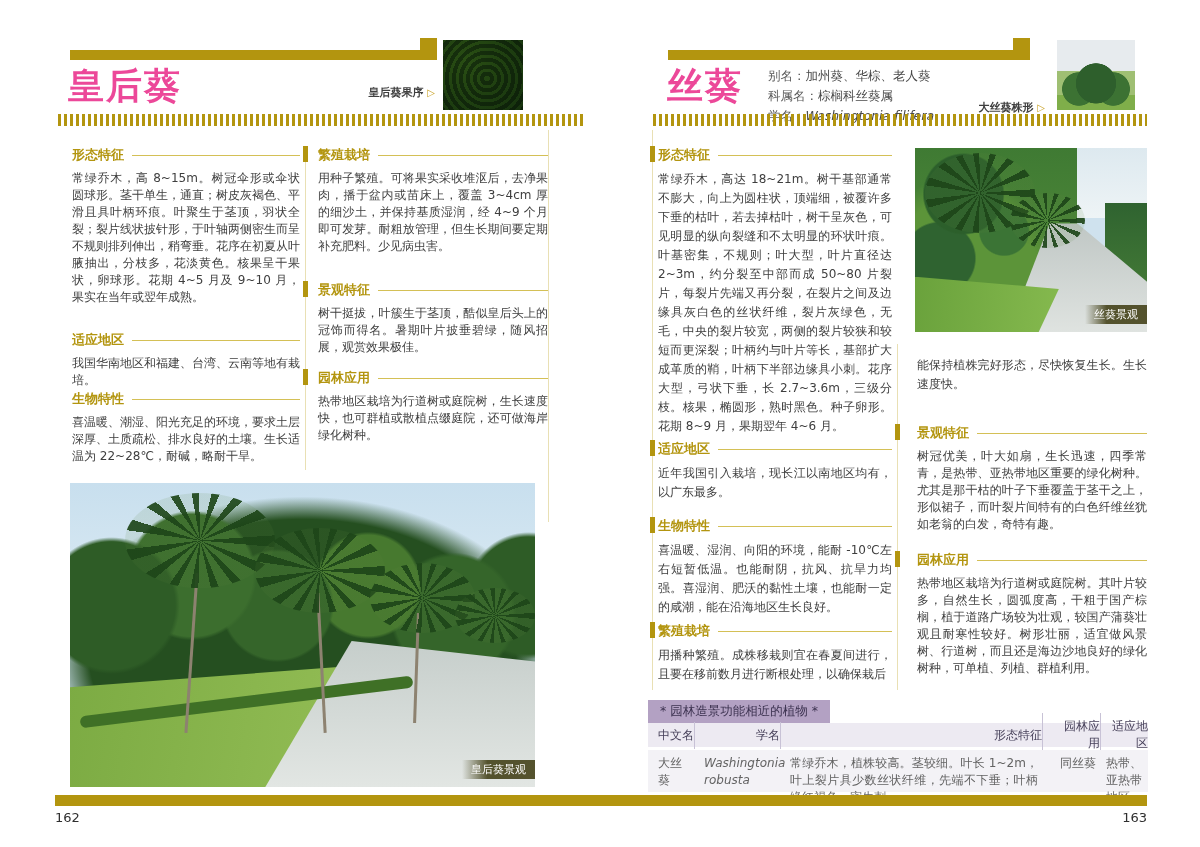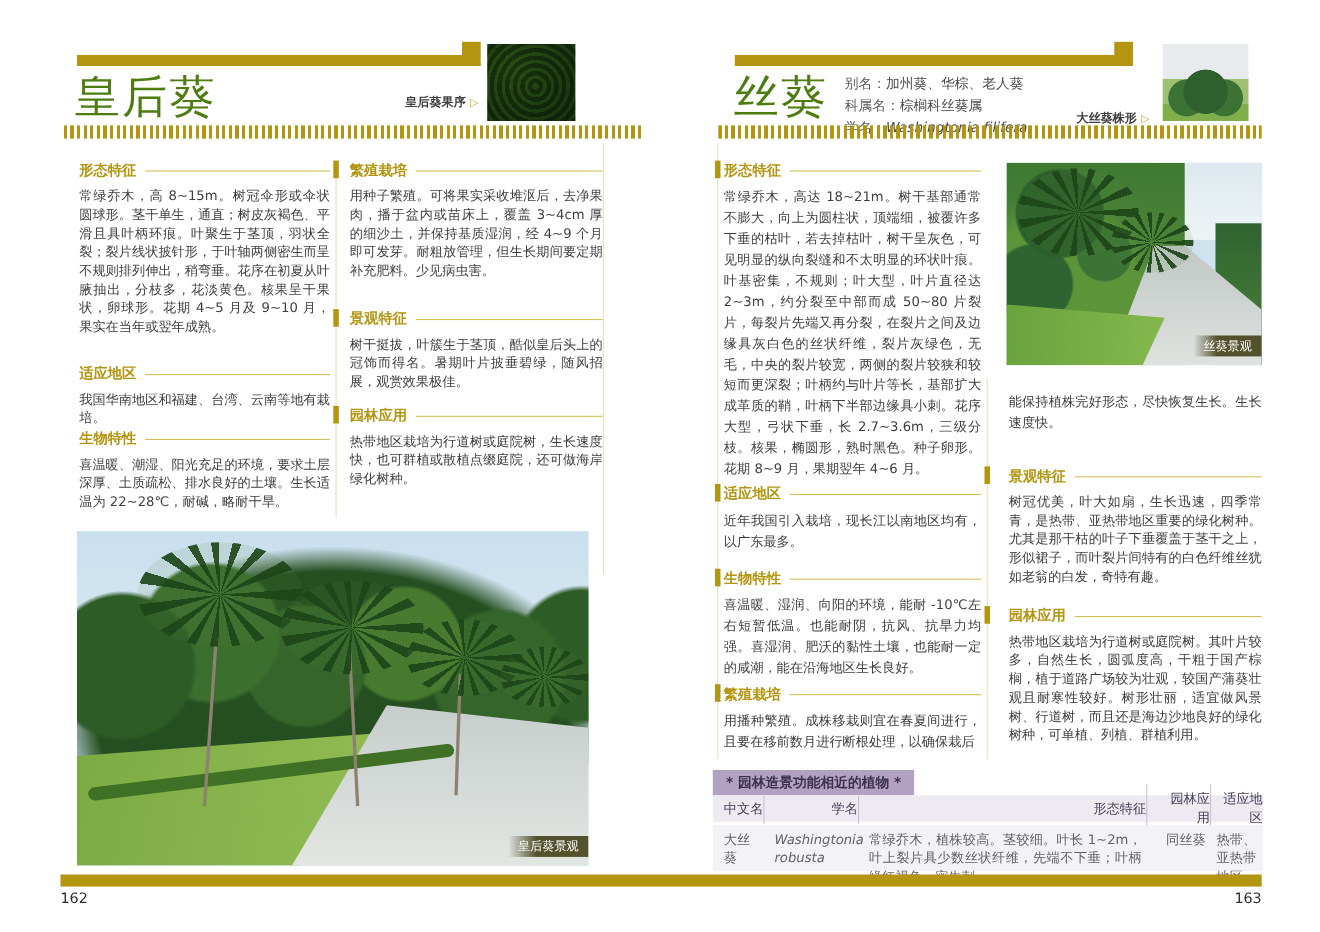--- a/index.html
+++ b/index.html
@@ -5,21 +5,21 @@
   * { box-sizing: border-box; }
   html,body { margin:0; padding:0; background:#ffffff; }
   .canvas {
     position:relative; width:1200px; height:847px; background:#fff;
     font-family:"DejaVu Sans","Liberation Sans",sans-serif; color:#3e3e3e;
     overflow:hidden;
   }
   
   .topbar { position:absolute; height:10px; background:#b3950f; }
   .topnotch { position:absolute; width:17px; height:13px; background:#b3950f; }
-  .big-title { position:absolute; font-size:41px; font-weight:normal; color:#4d7c0f; letter-spacing:2px; line-height:1; }
+  .big-title { position:absolute; font-size:36px; font-weight:bold; color:#ec4899; letter-spacing:2px; line-height:1; }
   .info-block { position:absolute; font-size:12.5px; line-height:20px; color:#4a4a4a; }
   .info-block .lab { color:#5a5a5a; }
   .latin { font-style:italic; }
   .thumb { position:absolute; overflow:hidden; }
   .thumb-caption { position:absolute; font-size:11px; font-weight:bold; color:#3f3f3f; text-align:right; white-space:nowrap; }
   .tri { color:#c9a227; font-size:10px; }
   .dashrule { position:absolute; height:12px;
     background:repeating-linear-gradient(90deg,#b3950f 0 3px, transparent 3px 6px); }
   
   .sec { position:absolute; }
@@ -82,21 +82,21 @@
   .thumb-fruit { background:
       repeating-radial-gradient(circle at 55% 55%, #7da657 0 3px, #46683a 3px 7px),
       radial-gradient(circle at 30% 30%, #55783a, #2c4d28); background-blend-mode:multiply; }
   .thumb-palm { background:
       radial-gradient(circle at 50% 62%, #2e5f2c 0 34%, transparent 35%),
       radial-gradient(circle at 28% 70%, #3c7233 0 22%, transparent 23%),
       radial-gradient(circle at 72% 70%, #3c7233 0 22%, transparent 23%),
       linear-gradient(#e7ebee 0 45%, #9fbf73 45% 78%, #7fae4a 78% 100%); }
   
   .tbl-banner { position:absolute; display:inline-block; padding:3px 12px;
-    background:#b3a1c3; color:#3c3250; font-size:12.5px; font-weight:bold; white-space:nowrap; }
+    background:#b3a1c3; color:#3c3250; font-size:12.5px; font-weight:normal; white-space:nowrap; }
   .tbl-head { position:absolute; display:flex; background:#edeaf2; align-items:center;text-align:right; }
   .tbl-head .c { font-size:12px; color:#47415a; padding:5px 0 5px 10px; }
   .tbl-head .c + .c { border-left:1px solid #c8c2d6; }
   .tbl-row { position:absolute; display:flex; background:#f3f2f6; }
   .tbl-row .c { font-size:12px; line-height:17px; color:#636363; padding:5px 4px 5px 10px; }
   
   .bottombar { position:absolute; height:11px; background:#b3950f; }
   .pagenum { position:absolute; font-size:13px; color:#2f2f2f; }
 </style>
 </head>

